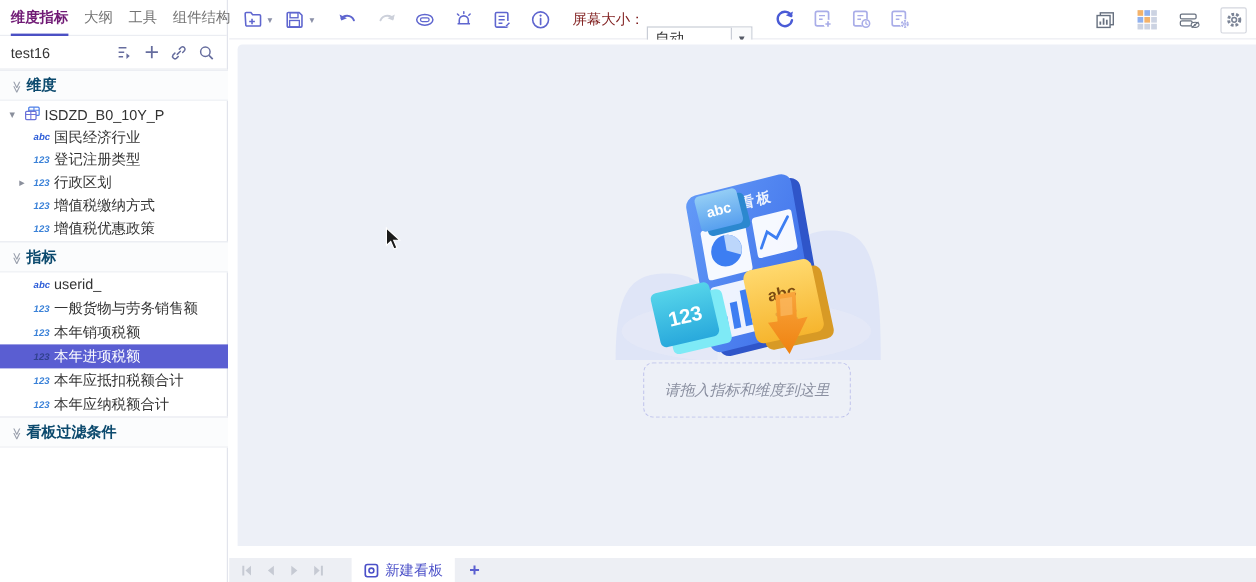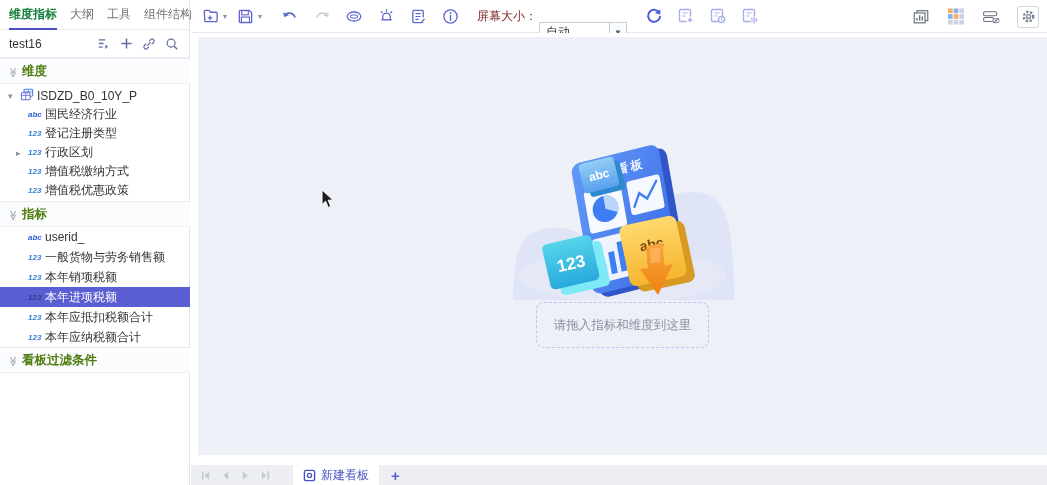--- a/index.html
+++ b/index.html
@@ -3,27 +3,27 @@
 <meta charset="utf-8">
 <style>
   * { margin:0; padding:0; box-sizing:border-box; }
   html,body { width:1047px; height:485px; overflow:hidden; }
   body { font-family:"Liberation Sans","DejaVu Sans",sans-serif; background:#fff; position:relative; color:#333; }
 
   
   .sidebar { position:absolute; left:0; top:0; width:190px; height:485px; background:#fff; border-right:1px solid #e2e4ec; z-index:5; }
   .side-tabs { height:30px; display:flex; align-items:center; padding:0 9px; gap:13px; border-bottom:1px solid #ebedf2; }
   .side-tab { font-size:12px; color:#737373; cursor:pointer; height:30px; line-height:28px; white-space:nowrap; }
-  .side-tab.active { color:#15803d; font-weight:bold; border-bottom:2px solid #4b50c4; }
+  .side-tab.active { color:#701a75; font-weight:bold; border-bottom:2px solid #4b50c4; }
   .search-row { height:28px; display:flex; align-items:center; padding:0 9px; border-bottom:1px solid #ebedf2; }
   .search-row .ds-name { font-size:12px; color:#333; flex:1; }
   .srch-ic { width:16px; height:16px; margin-left:7px; display:flex; align-items:center; justify-content:center; color:#666d9e; }
   .section-hd { position:absolute; left:0; width:190px; height:26px; display:flex; align-items:center; padding-left:6px; background:#fbfcfd; border-top:1px solid #e8eaf0; border-bottom:1px solid #eef0f4; }
   .section-hd .chev { color:#9aa0ad; font-size:10px; transform:rotate(90deg); width:14px; text-align:center; letter-spacing:-2px; }
-  .section-hd .ttl { font-size:12.5px; font-weight:bold; color:#4d7c0f; margin-left:2px; }
+  .section-hd .ttl { font-size:12.5px; font-weight:bold; color:#0c4a6e; margin-left:2px; }
   .tree { position:absolute; left:0; width:190px; overflow:hidden; }
   .trow { height:19px; display:flex; align-items:center; padding-left:8px; font-size:12px; color:#333; cursor:pointer; white-space:nowrap; }
   .trow .caret { width:12px; font-size:9px; color:#8a8f9c; flex:0 0 12px; }
   .trow.child { padding-left:16px; }
   .trow .ticon { font-size:8px; font-weight:bold; font-style:italic; width:17px; flex:0 0 17px; letter-spacing:0; }
   .ticon.abc { color:#2f5fd8; }
   .ticon.num { color:#3b82d8; }
   .trow .lbl { font-size:12px; }
   .mrow { height:20px; }
   .trow.selected { background:#5a5ed2; color:#fff; }
@@ -39,21 +39,21 @@
   .scr-select { width:88px; height:20px; border:1px solid #c9cdd6; background:#fff; display:flex; align-items:center; margin-left:2px; cursor:pointer;margin-top:32px; }
   .scr-select .val { flex:1; font-size:12px; padding-left:6px; color:#333; }
   .scr-select .dd { width:17px; height:18px; border-left:1px solid #c9cdd6; display:flex; align-items:center; justify-content:center; font-size:8px; color:#555a66; background:#fafbfc; }
   .tb-right { position:absolute; right:8px; top:0; height:33px; display:flex; align-items:center; gap:13px; }
   .gear-btn { width:22px; height:22px; border:1px solid #d3d6de; border-radius:2px; display:flex; align-items:center; justify-content:center; cursor:pointer; background:#fff; }
 
   
   .main-wrap { position:absolute; left:191px; top:33px; width:856px; height:432px; background:#fff; }
   .canvas { position:absolute; left:7px; top:4px; right:0; bottom:10px; background:#edf0f7; border-radius:4px 0 0 0; display:flex; flex-direction:column; align-items:center; }
   .illus { margin-top:99px; }
-  .dropzone { margin-top:2px; width:173px; height:46px; border:1px dashed #c0c4ec; border-radius:8px; display:flex; align-items:center; justify-content:center; }
+  .dropzone { margin-top:2px; width:173px; height:46px; border:1px dashed #c0c4ec; border-radius:8px; display:flex; align-items:center; justify-content:center;font-style:italic; }
   .dropzone span { font-size:12.5px; color:#8a8fa0; }
 
   
   .tabbar { position:absolute; left:191px; bottom:0; width:856px; height:20px; background:#edeff4; display:flex; align-items:center; }
   .nav-arrows { display:flex; align-items:center; gap:8px; padding:0 12px 0 8px; }
   .nav-arrows .na { width:12px; height:12px; display:flex; align-items:center; justify-content:center; cursor:default; }
   .board-tab { height:20px; background:#fff; display:flex; align-items:center; padding:0 10px; gap:5px; cursor:pointer; margin-left:10px; }
   .board-tab .bt-lbl { font-size:12px; color:#4b50c8; font-weight:normal; }
   .add-tab { font-size:15px; color:#5a5fd0; margin-left:12px; cursor:pointer; font-weight:bold; }
 

